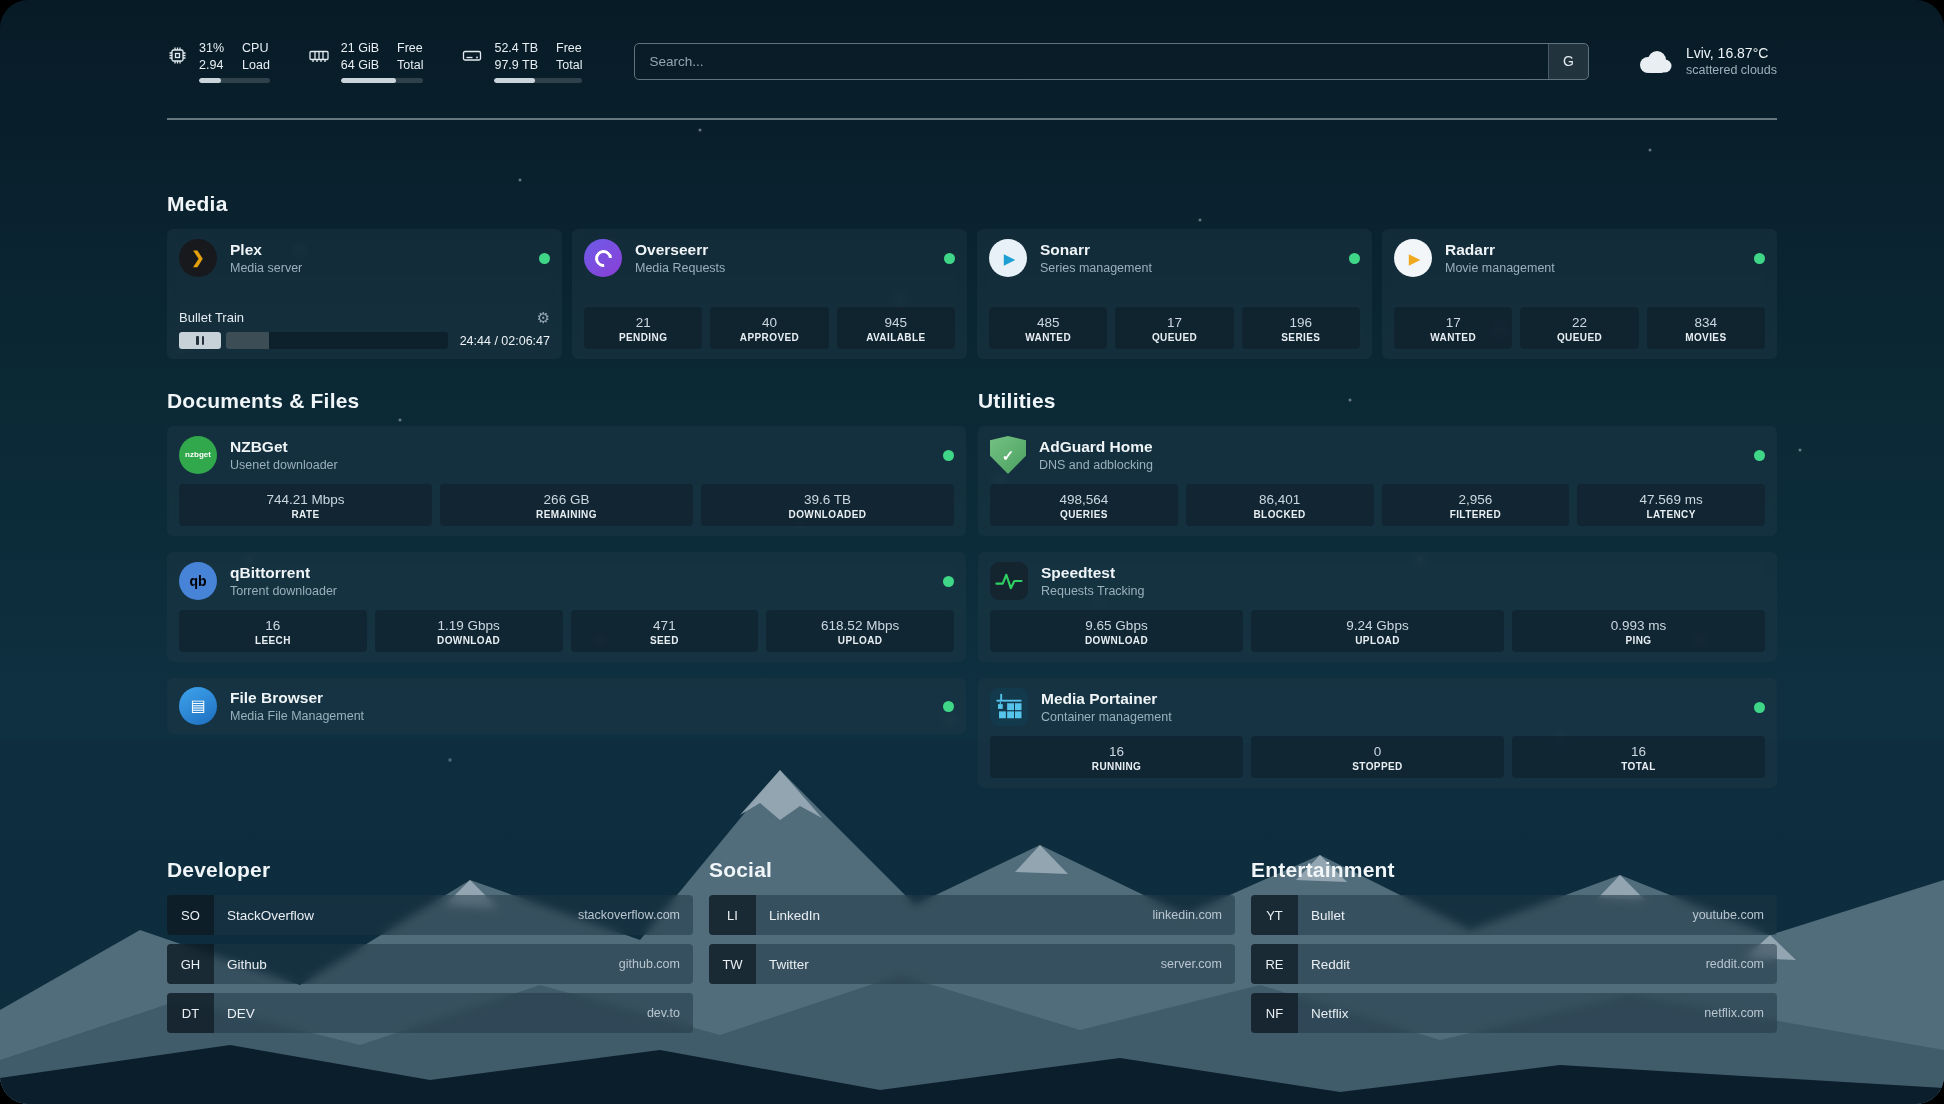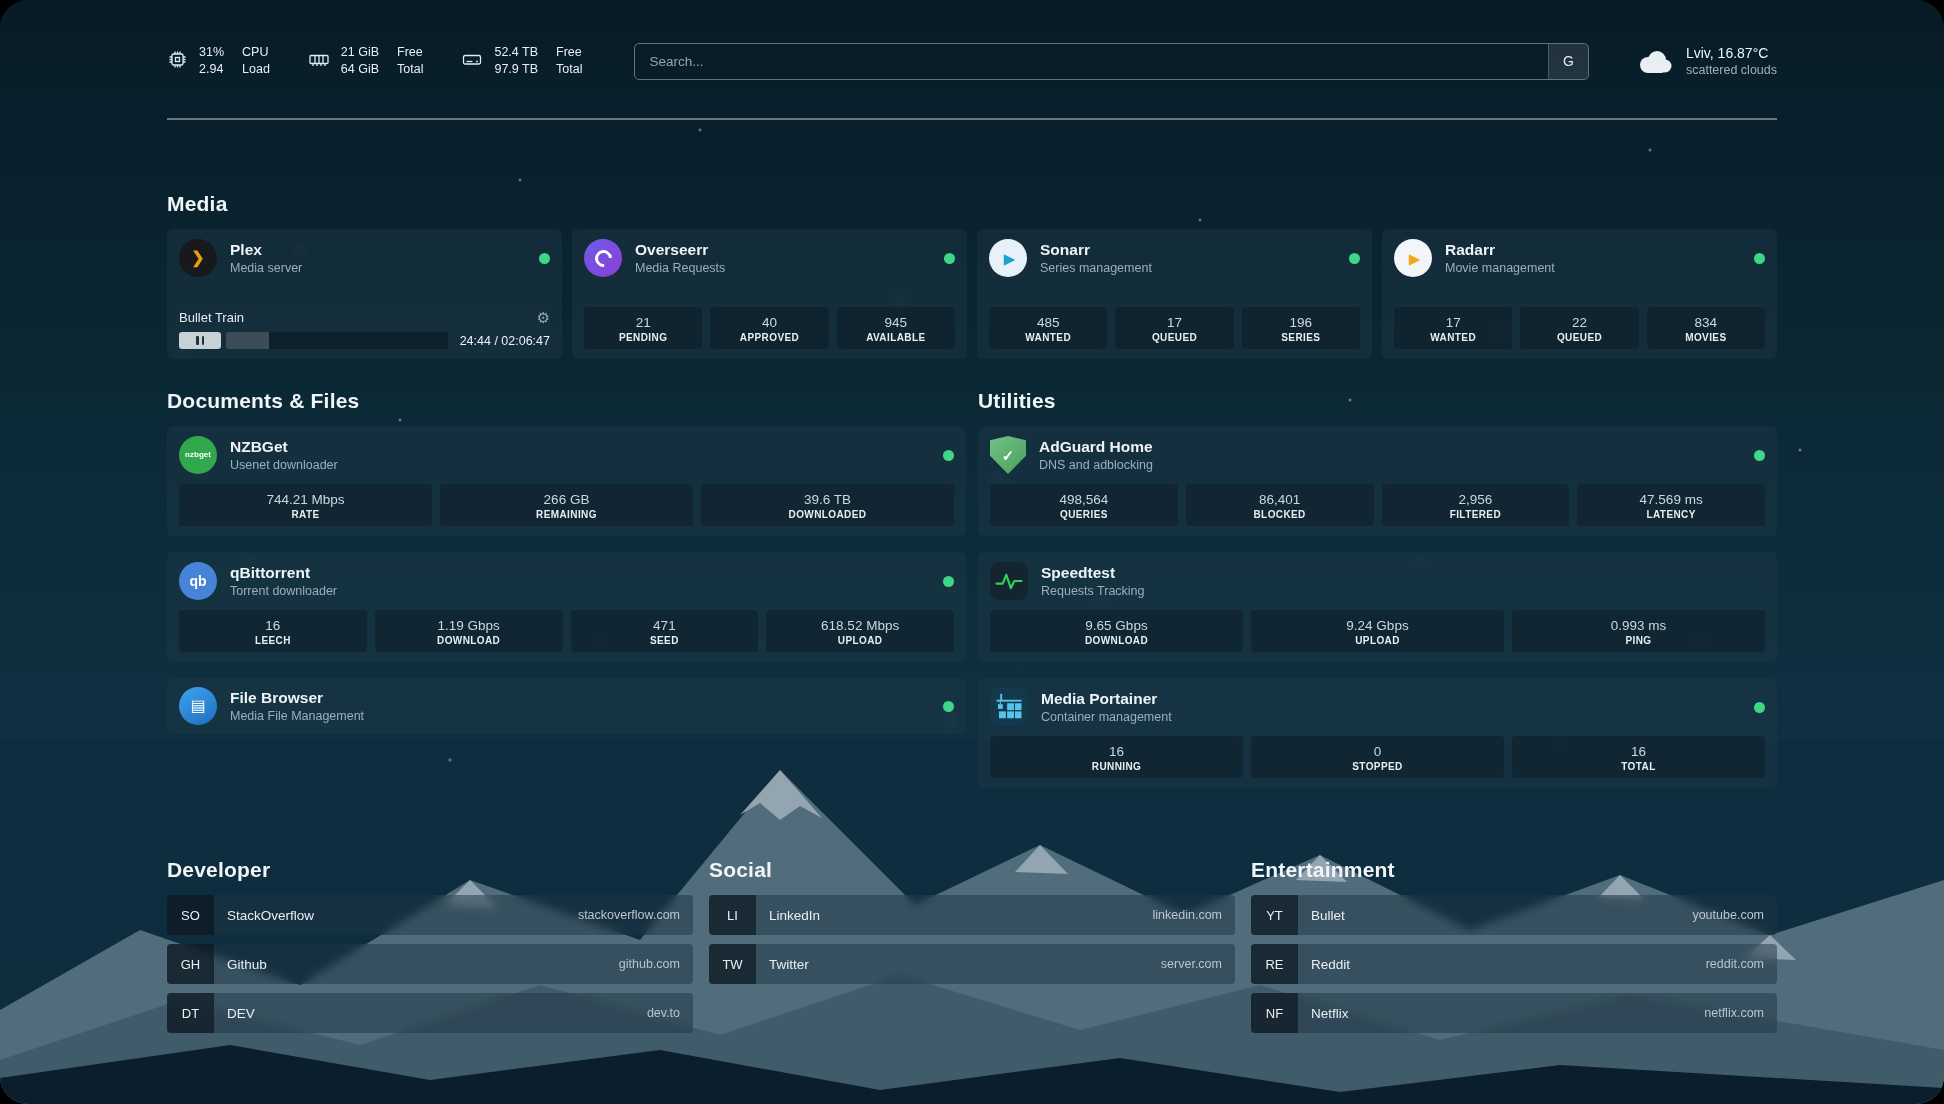--- a/index.html
+++ b/index.html
@@ -9,21 +9,21 @@
   .frame { position:relative; width:1944px; height:1104px; border-radius:28px; overflow:hidden;
     background:linear-gradient(180deg,#071b26 0%,#0b2734 32%,#0e3040 64%,#0d2e3e 100%); }
   .bg-svg { position:absolute; inset:0; width:100%; height:100%; display:block; }
   .content { position:absolute; inset:0; padding:34px 167px 0; display:flex; flex-direction:column; }
 
   
   .topbar { display:flex; align-items:center; height:54px; }
   .sys-widgets { display:flex; gap:38px; align-items:center; }
   .sysw { display:flex; gap:11px; align-items:flex-start; }
   .sysw svg { margin-top:5px; flex:none; }
-  .sysbody { display:flex; flex-direction:row; }
+  .sysbody { display:flex; flex-direction:column; }
   .sysgrid { display:grid; grid-template-columns:auto auto; column-gap:18px; font-size:12.5px; line-height:17px; color:#e9eff3; }
   .sysbar { margin-top:4px; height:5px; border-radius:3px; background:rgba(255,255,255,0.16); overflow:hidden; }
   .sysbar .fill { display:block; height:100%; background:#c9d4db; border-radius:3px; }
 
   .searchwrap { flex:1; margin:0 46px 0 52px; position:relative; }
   .search-input { width:100%; height:37px; background:rgba(12,28,38,0.35); border:1px solid #60747f; border-radius:5px;
     color:#e9eff3; font-size:13.5px; padding:0 54px 0 14px; outline:none; font-family:inherit; }
   .search-input::placeholder { color:#93a6b1; }
   .g-btn { position:absolute; top:1px; right:1px; bottom:1px; width:40px; border:none; cursor:pointer;
     border-left:1px solid rgba(105,125,137,0.55); background:rgba(255,255,255,0.10); color:#e3ebf0;
@@ -76,21 +76,21 @@
   .two-col { display:grid; grid-template-columns:1fr 1fr; column-gap:12px; margin-top:30px; }
   .col-stack { margin-top:13px; display:flex; flex-direction:column; gap:16px; }
 
   
   .icon-plex { background:#17191d; } .icon-plex .glyph { color:#e5a00d; font-size:16px; font-weight:700; }
   .icon-overseerr { background:linear-gradient(140deg,#6d5ce8,#8b3fd6); }
   .icon-overseerr .swirl { width:17px; height:17px; border:3px solid #fff; border-right-color:transparent; border-radius:50%; transform:rotate(40deg); }
   .icon-sonarr { background:#e8f1f7; } .icon-sonarr .glyph { color:#1e9fd4; font-size:15px; padding-left:3px; }
   .icon-radarr { background:#f2f6f9; } .icon-radarr .glyph { color:#efa91f; font-size:15px; padding-left:3px; }
   .icon-nzbget { background:#31a84c; } .icon-nzbget .glyph { color:#fff; font-size:8px; font-weight:700; }
-  .icon-qbittorrent { background:#4784d8; } .icon-qbittorrent .glyph { color:#ffffff; font-size:14px; font-weight:700; }
+  .icon-qbittorrent { background:#4784d8; } .icon-qbittorrent .glyph { color:#000000; font-size:14px; font-weight:700; }
   .icon-filebrowser { background:linear-gradient(150deg,#3fa3ec,#1d6fc0); } .icon-filebrowser .glyph { color:#fff; font-size:16px; }
   .icon-adguard { width:36px; border-radius:0; clip-path:polygon(50% 0%,100% 11%,100% 52%,50% 100%,0% 52%,0% 11%);
     background:linear-gradient(135deg,#74c284 0%,#4ba05e 100%); }
   .icon-adguard .glyph { color:#fff; font-size:15px; font-weight:700; }
   .icon-speedtest { background:#142530; border-radius:9px; }
   .icon-portainer { background:rgba(19,63,86,0.55); border-radius:9px; }
 
   
   .bookmarks { display:grid; grid-template-columns:repeat(3,1fr); column-gap:16px; margin-top:70px; }
   .bm-list { list-style:none; margin-top:13px; display:flex; flex-direction:column; gap:9px; }

